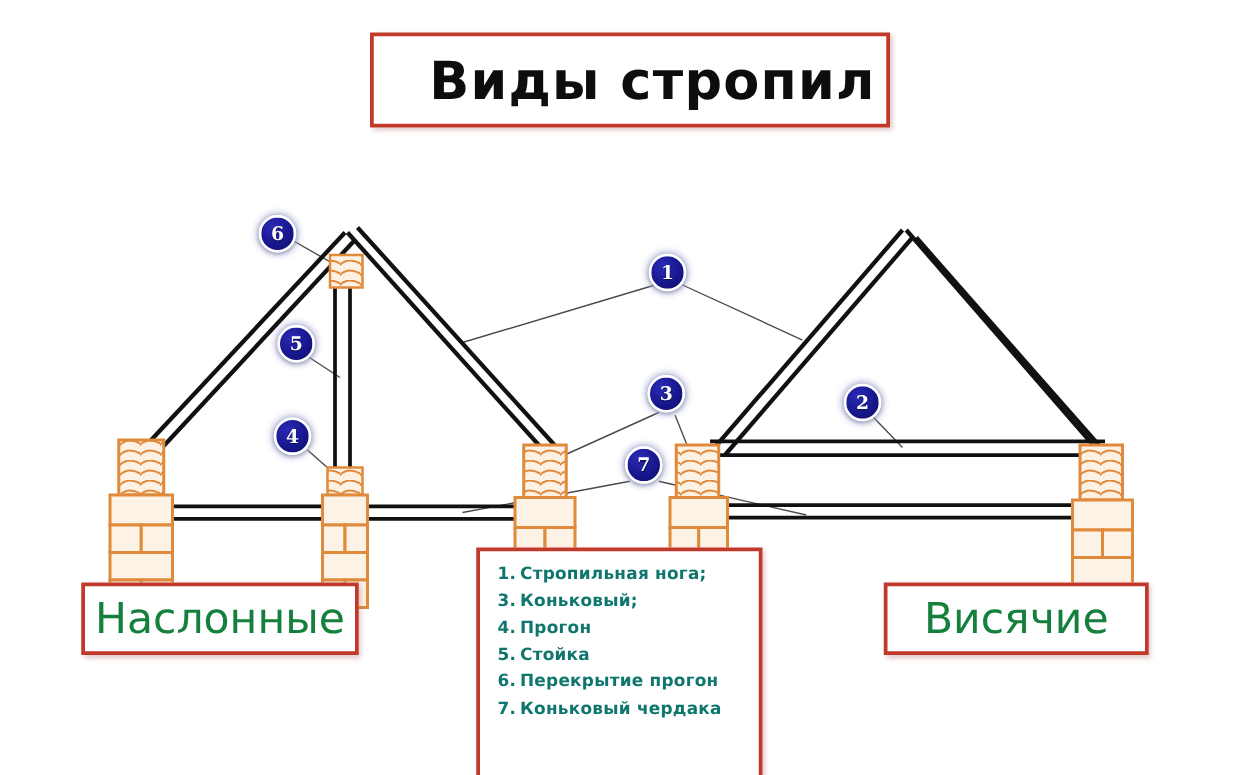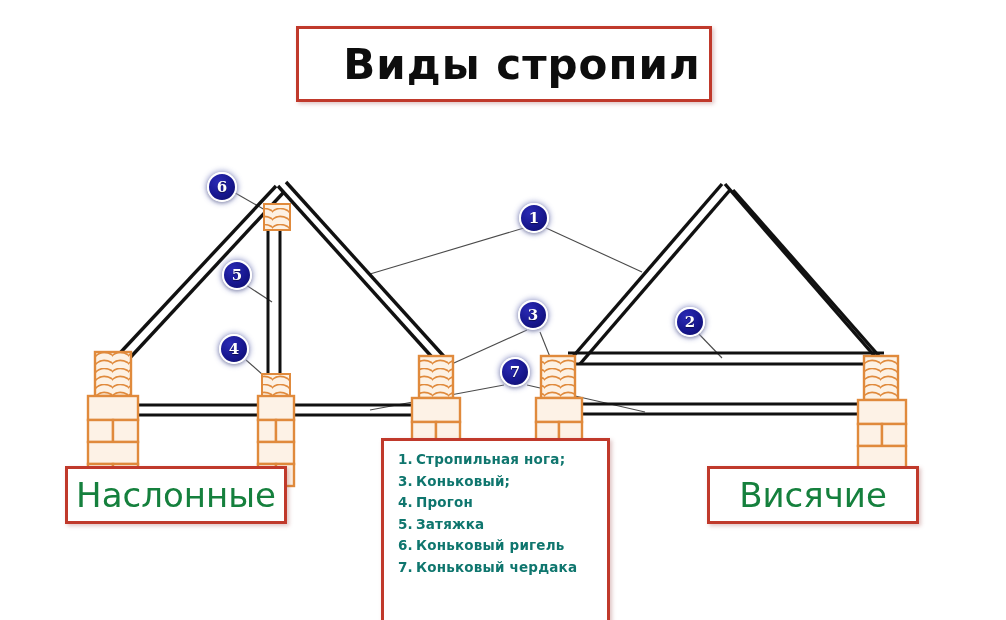--- a/index.html
+++ b/index.html
@@ -228,24 +228,24 @@
       <li>
         <span class="li-num">1.</span><span>Стропильная нога;</span>
       </li>
       <li>
         <span class="li-num">3.</span><span>Коньковый;</span>
       </li>
       <li>
         <span class="li-num">4.</span><span>Прогон</span>
       </li>
       <li>
-        <span class="li-num">5.</span><span>Затяжка</span>
-      </li>
-      <li>
-        <span class="li-num">6.</span><span>Коньковый ригель</span>
+        <span class="li-num">5.</span><span>Стойка</span>
+      </li>
+      <li>
+        <span class="li-num">6.</span><span>Перекрытие прогон</span>
       </li>
       <li>
         <span class="li-num">7.</span><span>Коньковый чердака</span>
       </li>
     </ul>
   </div>
 
 </div>
 
 </body></html>

